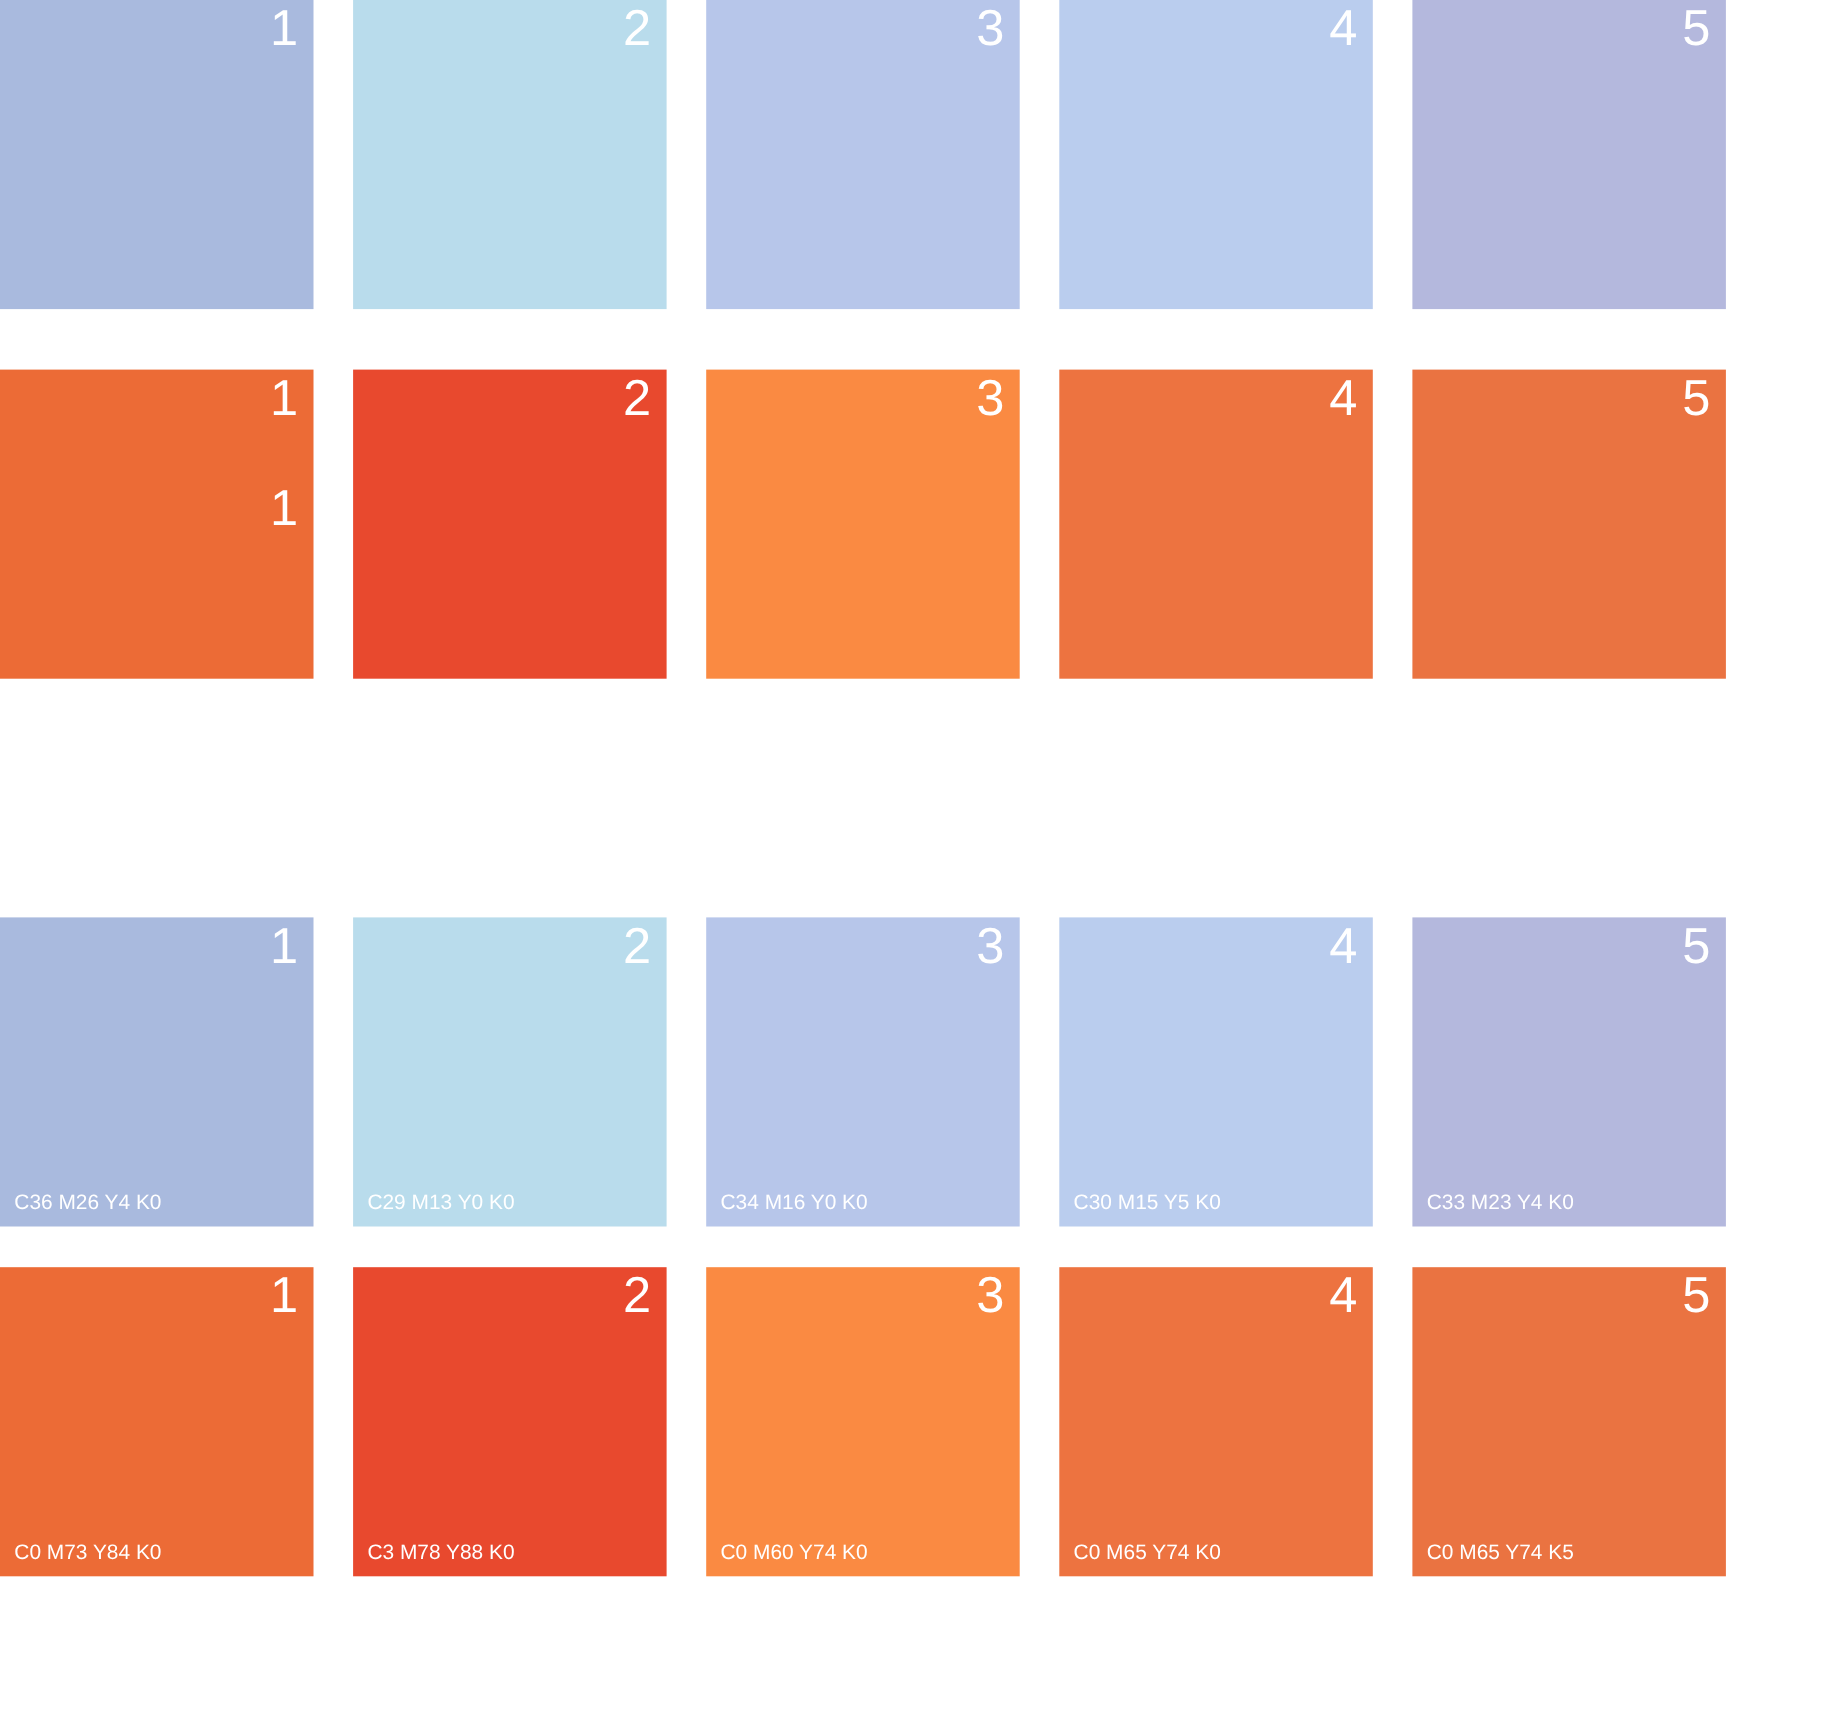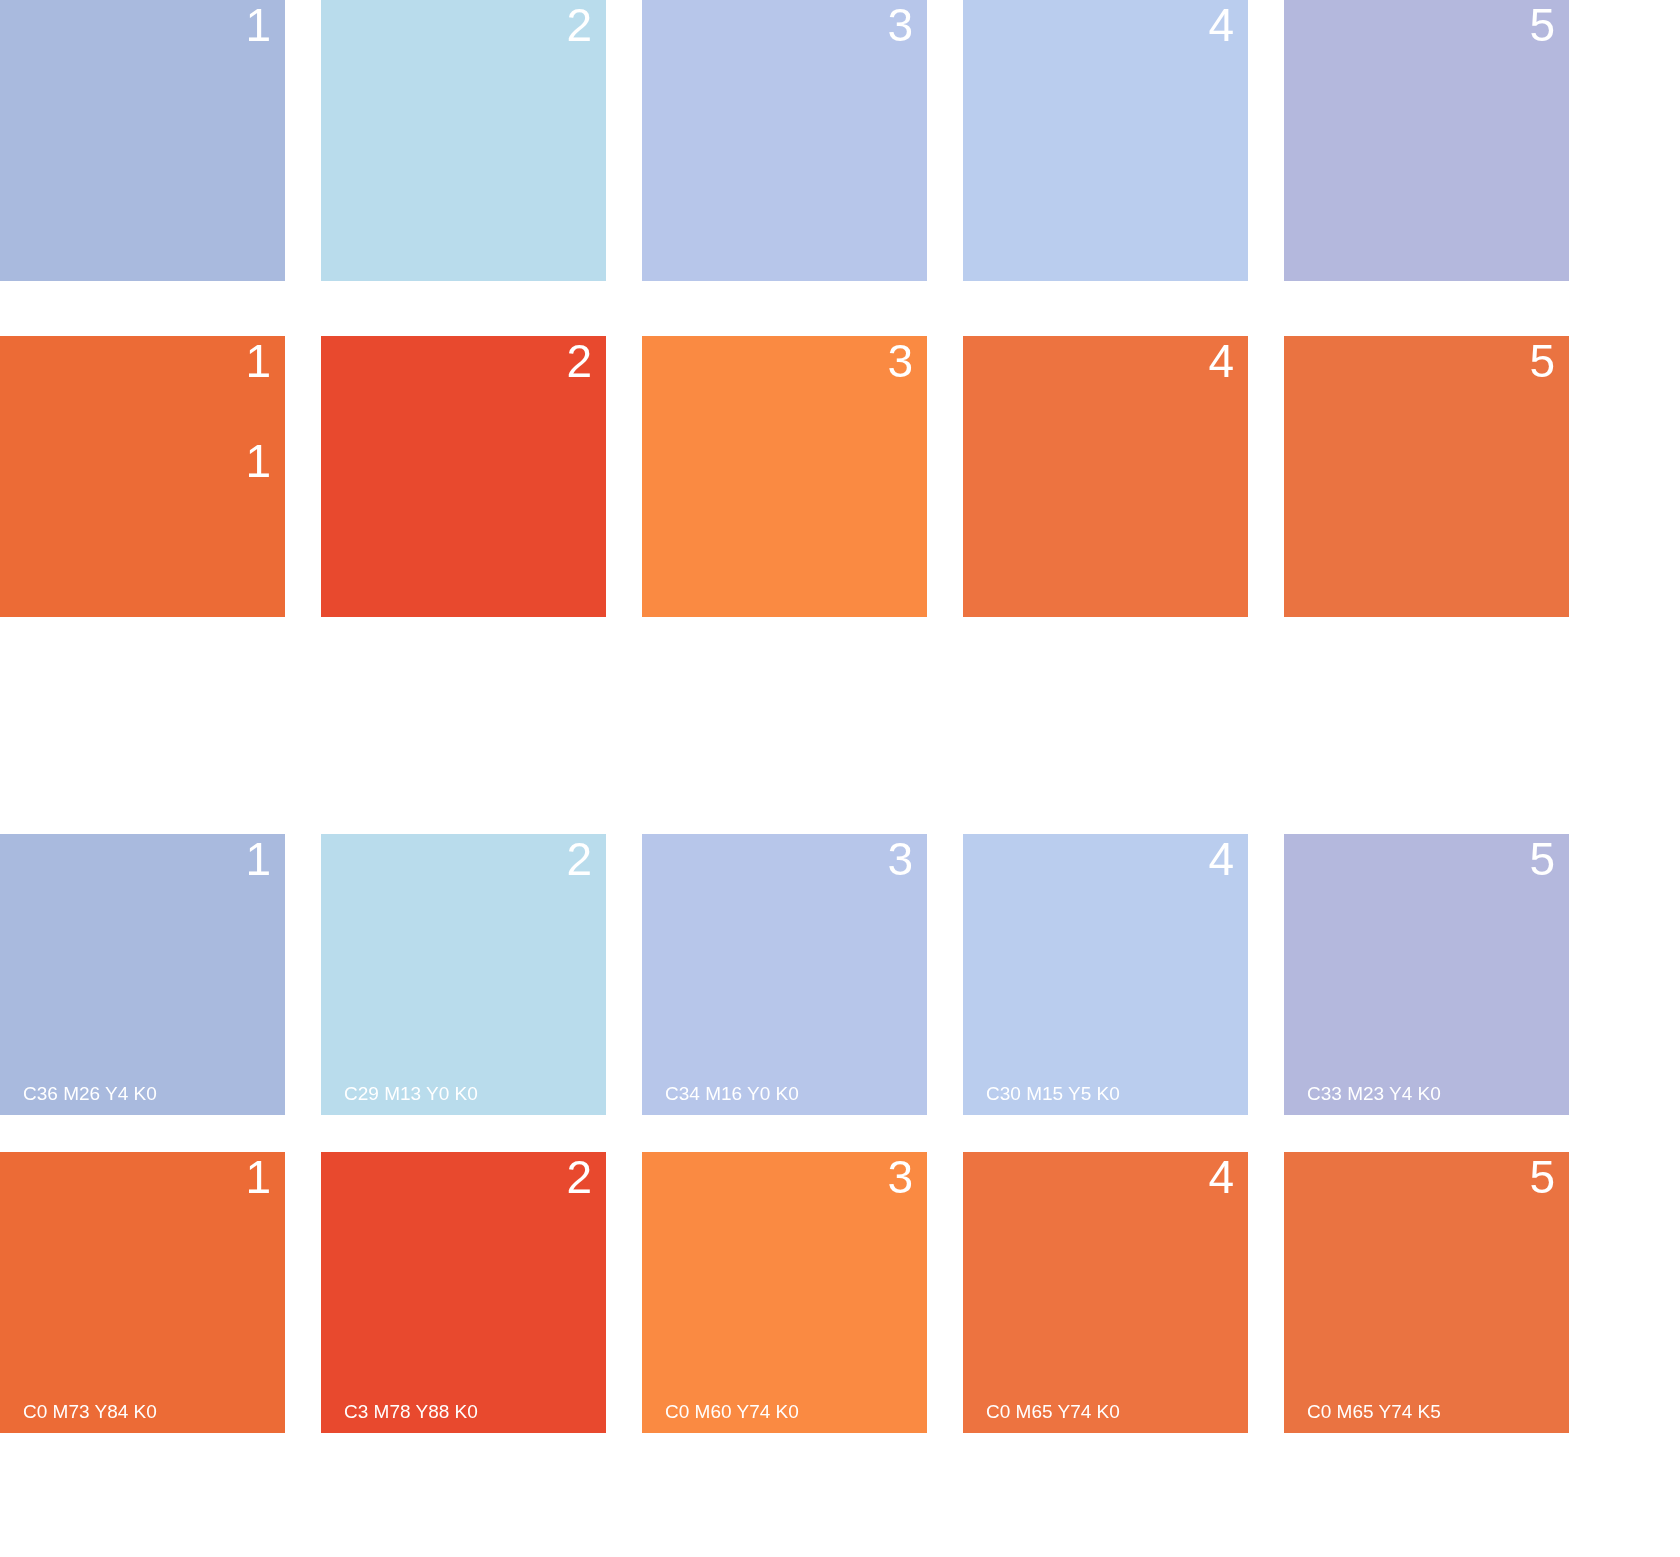--- a/index.html
+++ b/index.html
@@ -50,21 +50,21 @@
     letter-spacing: 0px;
     font-family: "Liberation Sans", sans-serif;
   }
 
   .swatch-number.second {
     top: 102px;
   }
 
   .swatch-cmyk {
     position: absolute;
-    left: 23px;
+    left: 13px;
     bottom: 12px;
     color: #ffffff;
     font-size: 19px;
     line-height: 1;
     font-weight: 400;
     font-family: "Liberation Sans", sans-serif;
     white-space: nowrap;
   }
 </style>
 </head>

